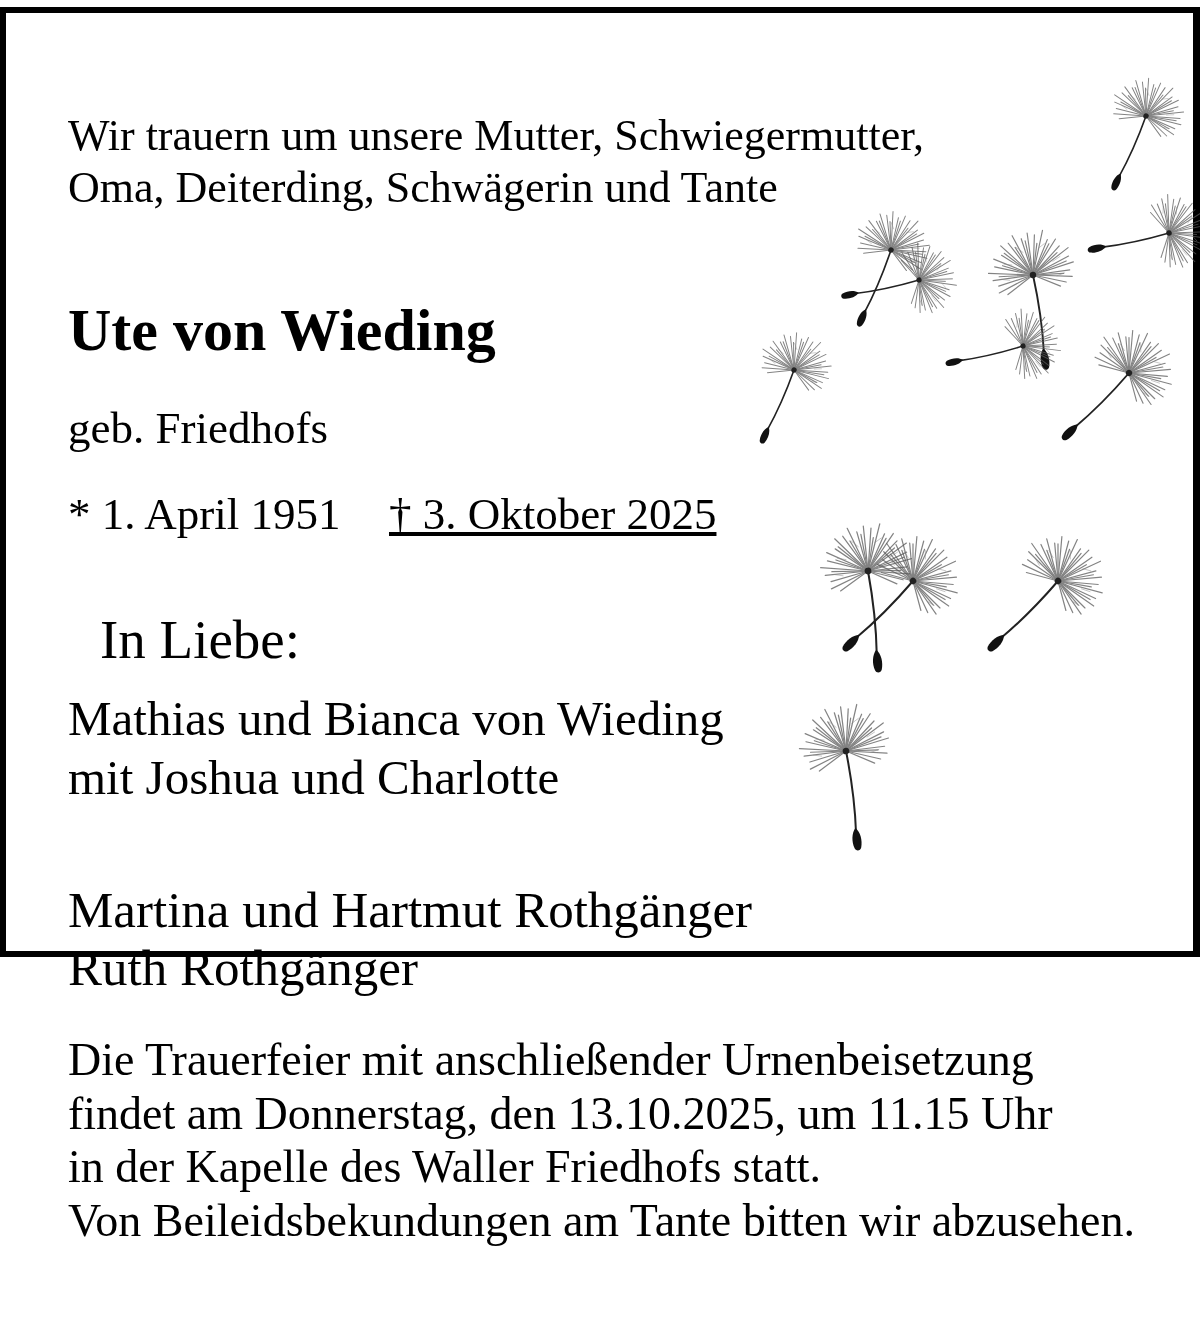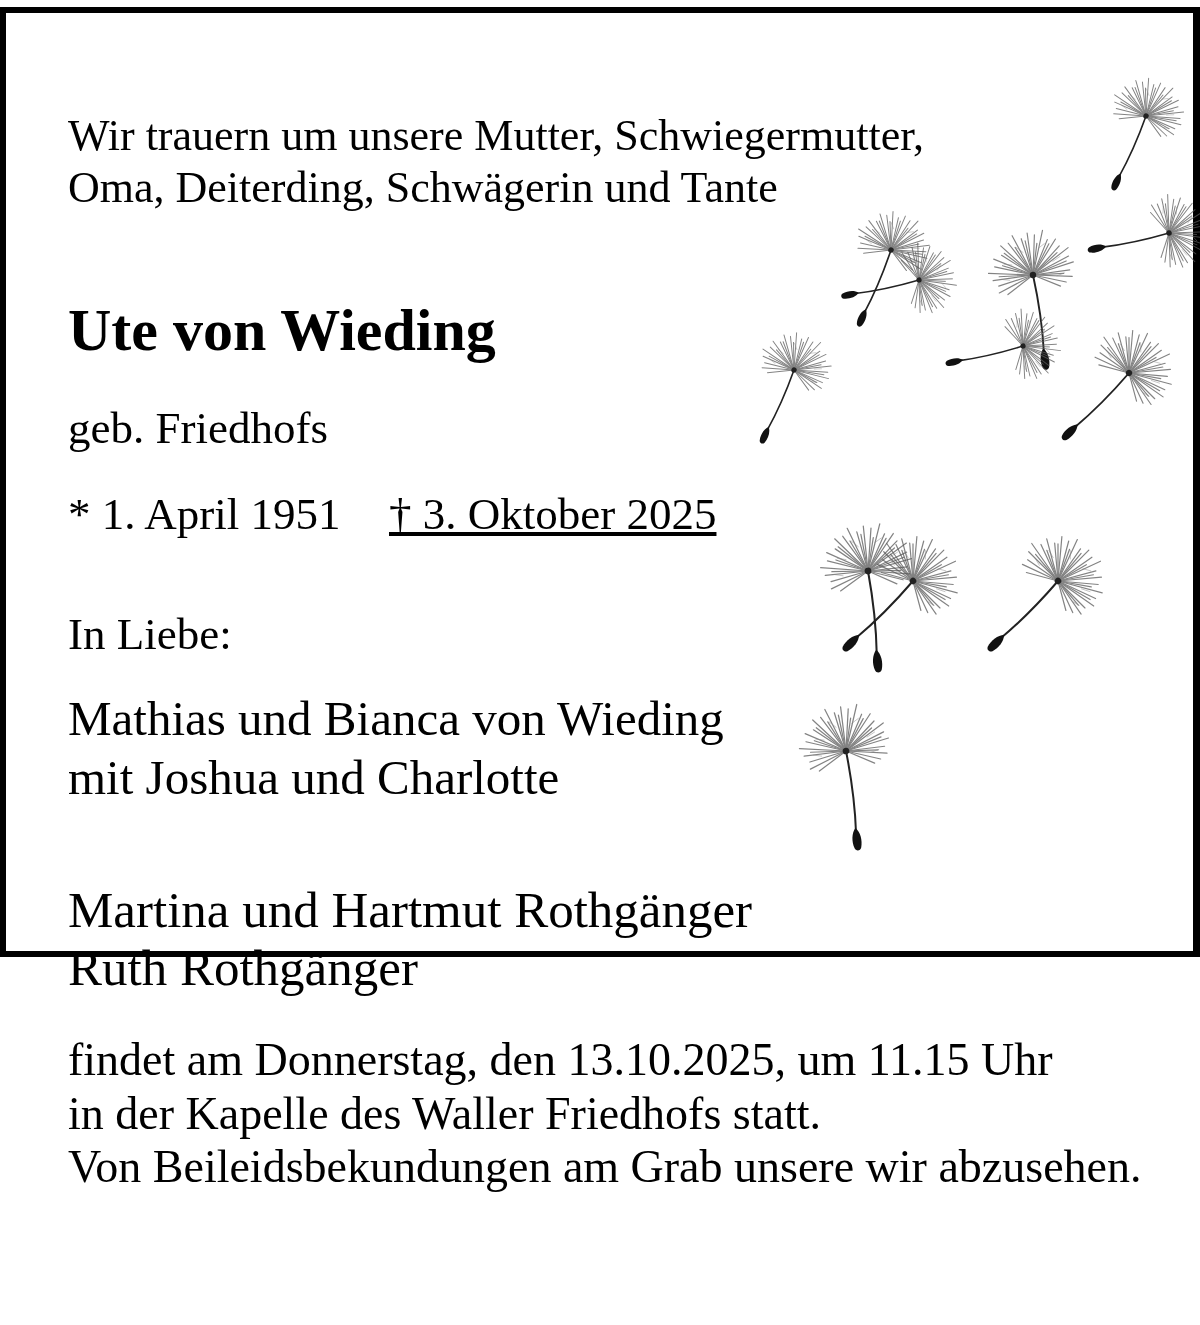--- a/index.html
+++ b/index.html
@@ -17,21 +17,21 @@
     .txt {
       position: absolute; left: 62px; margin: 0;
       font-family: "Liberation Serif", "DejaVu Serif", serif;
       color: #000; white-space: nowrap;
     }
     .intro { top: 97px; font-size: 44px; line-height: 52px; }
     .name { top: 287px; font-size: 60px; line-height: 1; font-weight: bold; }
     .maiden { top: 393px; font-size: 45px; line-height: 1; }
     .dates { top: 469px; font-size: 45px; line-height: 1; margin-top: 10px; }
     .dates .death { position: absolute; left: 321px; top: 0; text-decoration: underline; }
-    .love { top: 599px; font-size: 45px; line-height: 1; }
+    .love { top: 599px; font-size: 55px; line-height: 1; margin-left: 32px; }
     .family1 { top: 676px; font-size: 49px; line-height: 59px; }
     .family2 { top: 822px; font-size: 51px; line-height: 58px; margin-top: 46px; }
     .ceremony { top: 1020px; font-size: 46px; line-height: 53.7px; }
     .line { display: block; }
     svg.seeds { position: absolute; left: 0; top: 0; width: 1200px; height: 1325px; pointer-events: none; }
   </style>
 </head>
 <body>
 
 <div class="frame">
@@ -127,18 +127,19 @@
     <span class="line">Mathias und Bianca von Wieding</span>
     <span class="line">mit Joshua und Charlotte</span>
   </div>
 
   <div class="txt family2">
     <span class="line">Martina und Hartmut Rothgänger</span>
     <span class="line">Ruth Rothgänger</span>
   </div>
 
   <div class="txt ceremony">
+    <span class="line">Die Trauerfeier mit anschließender Urnenbeisetzung</span>
     <span class="line">findet am Donnerstag, den 13.10.2025, um 11.15 Uhr</span>
     <span class="line">in der Kapelle des Waller Friedhofs statt.</span>
-    <span class="line">Von Beileidsbekundungen am Grab unsere wir abzusehen.</span>
+    <span class="line">Von Beileidsbekundungen am Tante bitten wir abzusehen.</span>
   </div>
 
 </div>
 
 </body></html>

